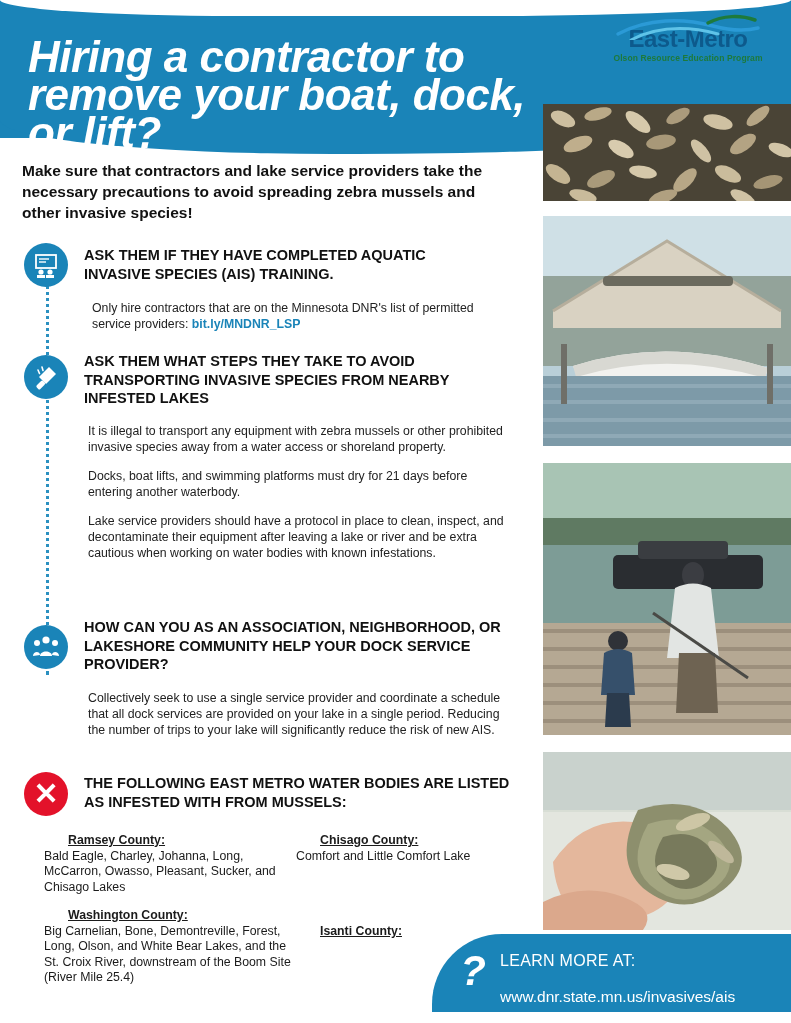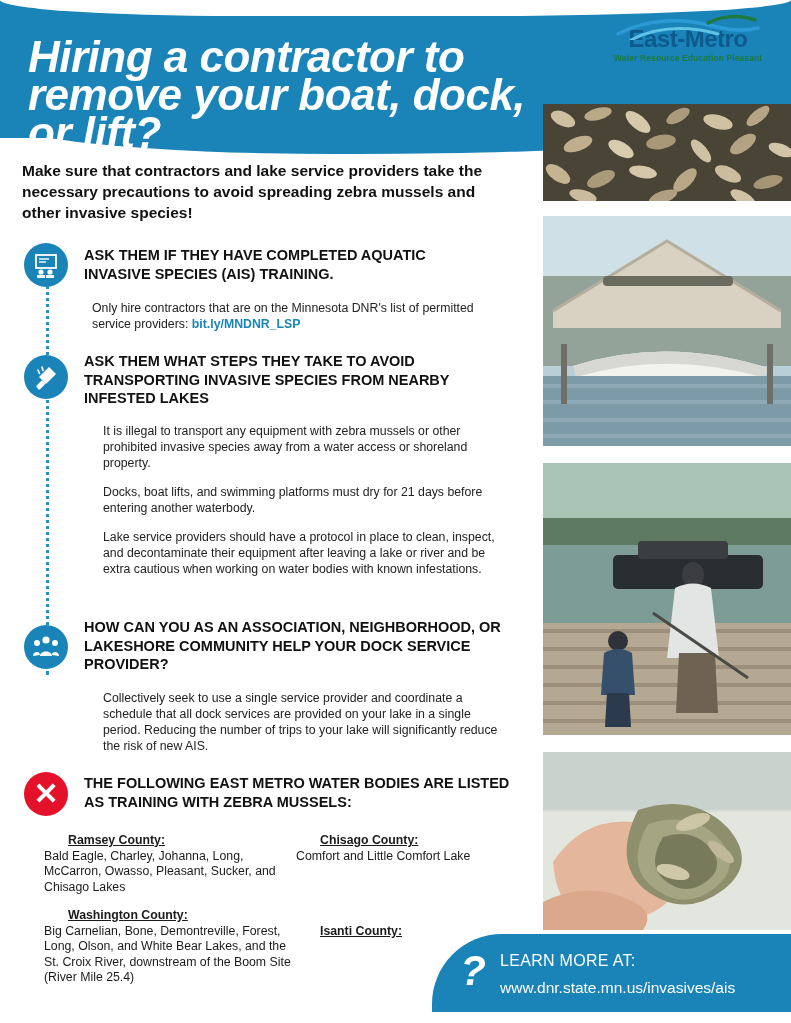--- a/index.html
+++ b/index.html
@@ -62,21 +62,21 @@
     position:absolute;width:44px;height:44px;border-radius:50%;
     background:#1a84b8;display:flex;align-items:center;justify-content:center;
     color:#fff;
   }
   .item-title{
     font-size:14.5px;line-height:18.5px;font-weight:bold;color:#111;
   }
   .item-body{
     font-size:12.3px;line-height:16px;color:#222;
   }
-  .item-body p{margin:0 0 13px 15px;}
+  .item-body p{margin:0 0 13px 0;}
   .link{color:#1a84b8;font-weight:bold;text-decoration:none;}
   
   .xcircle{
     position:absolute;left:24px;top:772px;width:44px;height:44px;border-radius:50%;
     background:#e3122a;color:#fff;font-size:30px;font-weight:bold;
     display:flex;align-items:center;justify-content:center;line-height:1;
   }
   .infested-title{
     position:absolute;left:84px;top:774px;width:430px;
     font-size:14.5px;line-height:18.5px;font-weight:bold;color:#111;
@@ -103,21 +103,21 @@
   }
   .footer-q{
     position:absolute;left:452px;top:950px;width:42px;height:42px;
     color:#ffffff;font-size:42px;font-weight:bold;font-style:italic;line-height:42px;
     text-align:center;
   }
   .footer-txt{
     position:absolute;left:500px;top:952px;width:285px;color:#fff;
   }
   .footer-l1{font-size:16px;letter-spacing:0.3px;}
-  .footer-l2{font-size:15.5px;margin-top:9px;}
+  .footer-l2{font-size:15.5px;margin-top:18px;}
   .bottom-strip{
     position:absolute;left:0;top:1012px;width:791px;height:11px;background:#ffffff;
   }
 </style>
 </head>
 <body>
 
 <div class="banner">
   <div class="banner-top-white"></div>
 </div>
@@ -125,21 +125,21 @@
 
 <div class="headline">Hiring a contractor to remove your boat, dock, or lift?</div>
 
 <div class="logo">
   <svg class="logo-swoosh" viewBox="0 0 150 26">
     <path d="M5 20 C35 4, 70 4, 100 12 C115 16, 130 18, 145 14" stroke="#2b9ad6" stroke-width="3.5" fill="none" stroke-linecap="round"></path>
     <path d="M18 26 C45 12, 75 12, 105 20" stroke="#5fc3e8" stroke-width="3" fill="none" stroke-linecap="round"></path>
     <path d="M95 9 C110 1, 128 1, 142 6" stroke="#1d7a3c" stroke-width="3.5" fill="none" stroke-linecap="round"></path>
   </svg>
   <div class="logo-main">East-Metro</div>
-  <div class="logo-sub">Water Resource Education Pleasant</div>
+  <div class="logo-sub">Olson Resource Education Program</div>
 </div>
 
 <div class="intro">Make sure that contractors and lake service providers take the necessary precautions to avoid spreading zebra mussels and other invasive species!</div>
 
 <div class="dotline"></div>
 
 <div class="badge" style="left:24px;top:243px;">
   <svg width="26" height="26" viewBox="0 0 26 26">
     <rect x="3" y="3" width="20" height="13" fill="none" stroke="#fff" stroke-width="1.8"></rect>
     <line x1="6" y1="7" x2="16" y2="7" stroke="#fff" stroke-width="1.4"></line>
@@ -184,21 +184,21 @@
   </svg>
 </div>
 <div style="position:absolute;left:84px;top:618px;width:420px;">
   <div class="item-title">HOW CAN YOU AS AN ASSOCIATION, NEIGHBORHOOD, OR LAKESHORE COMMUNITY HELP YOUR DOCK SERVICE PROVIDER?</div>
 </div>
 <div style="position:absolute;left:88px;top:690px;width:420px;" class="item-body">
   <p>Collectively seek to use a single service provider and coordinate a schedule that all dock services are provided on your lake in a single period. Reducing the number of trips to your lake will significantly reduce the risk of new AIS.</p>
 </div>
 
 <div class="xcircle">✕</div>
-<div class="infested-title">THE FOLLOWING EAST METRO WATER BODIES ARE LISTED AS TRAINING WITH ZEBRA MUSSELS:</div>
+<div class="infested-title">THE FOLLOWING EAST METRO WATER BODIES ARE LISTED AS INFESTED WITH FROM MUSSELS:</div>
 
 <div class="counties">
   <div class="col-a">
     <div class="county-head">Ramsey County:</div>
     <div>Bald Eagle, Charley, Johanna, Long, McCarron, Owasso, Pleasant, Sucker, and Chisago Lakes</div>
   </div>
   <div class="col-b">
     <div class="county-head">Chisago County:</div>
     <div>Comfort and Little Comfort Lake</div>
   </div>

